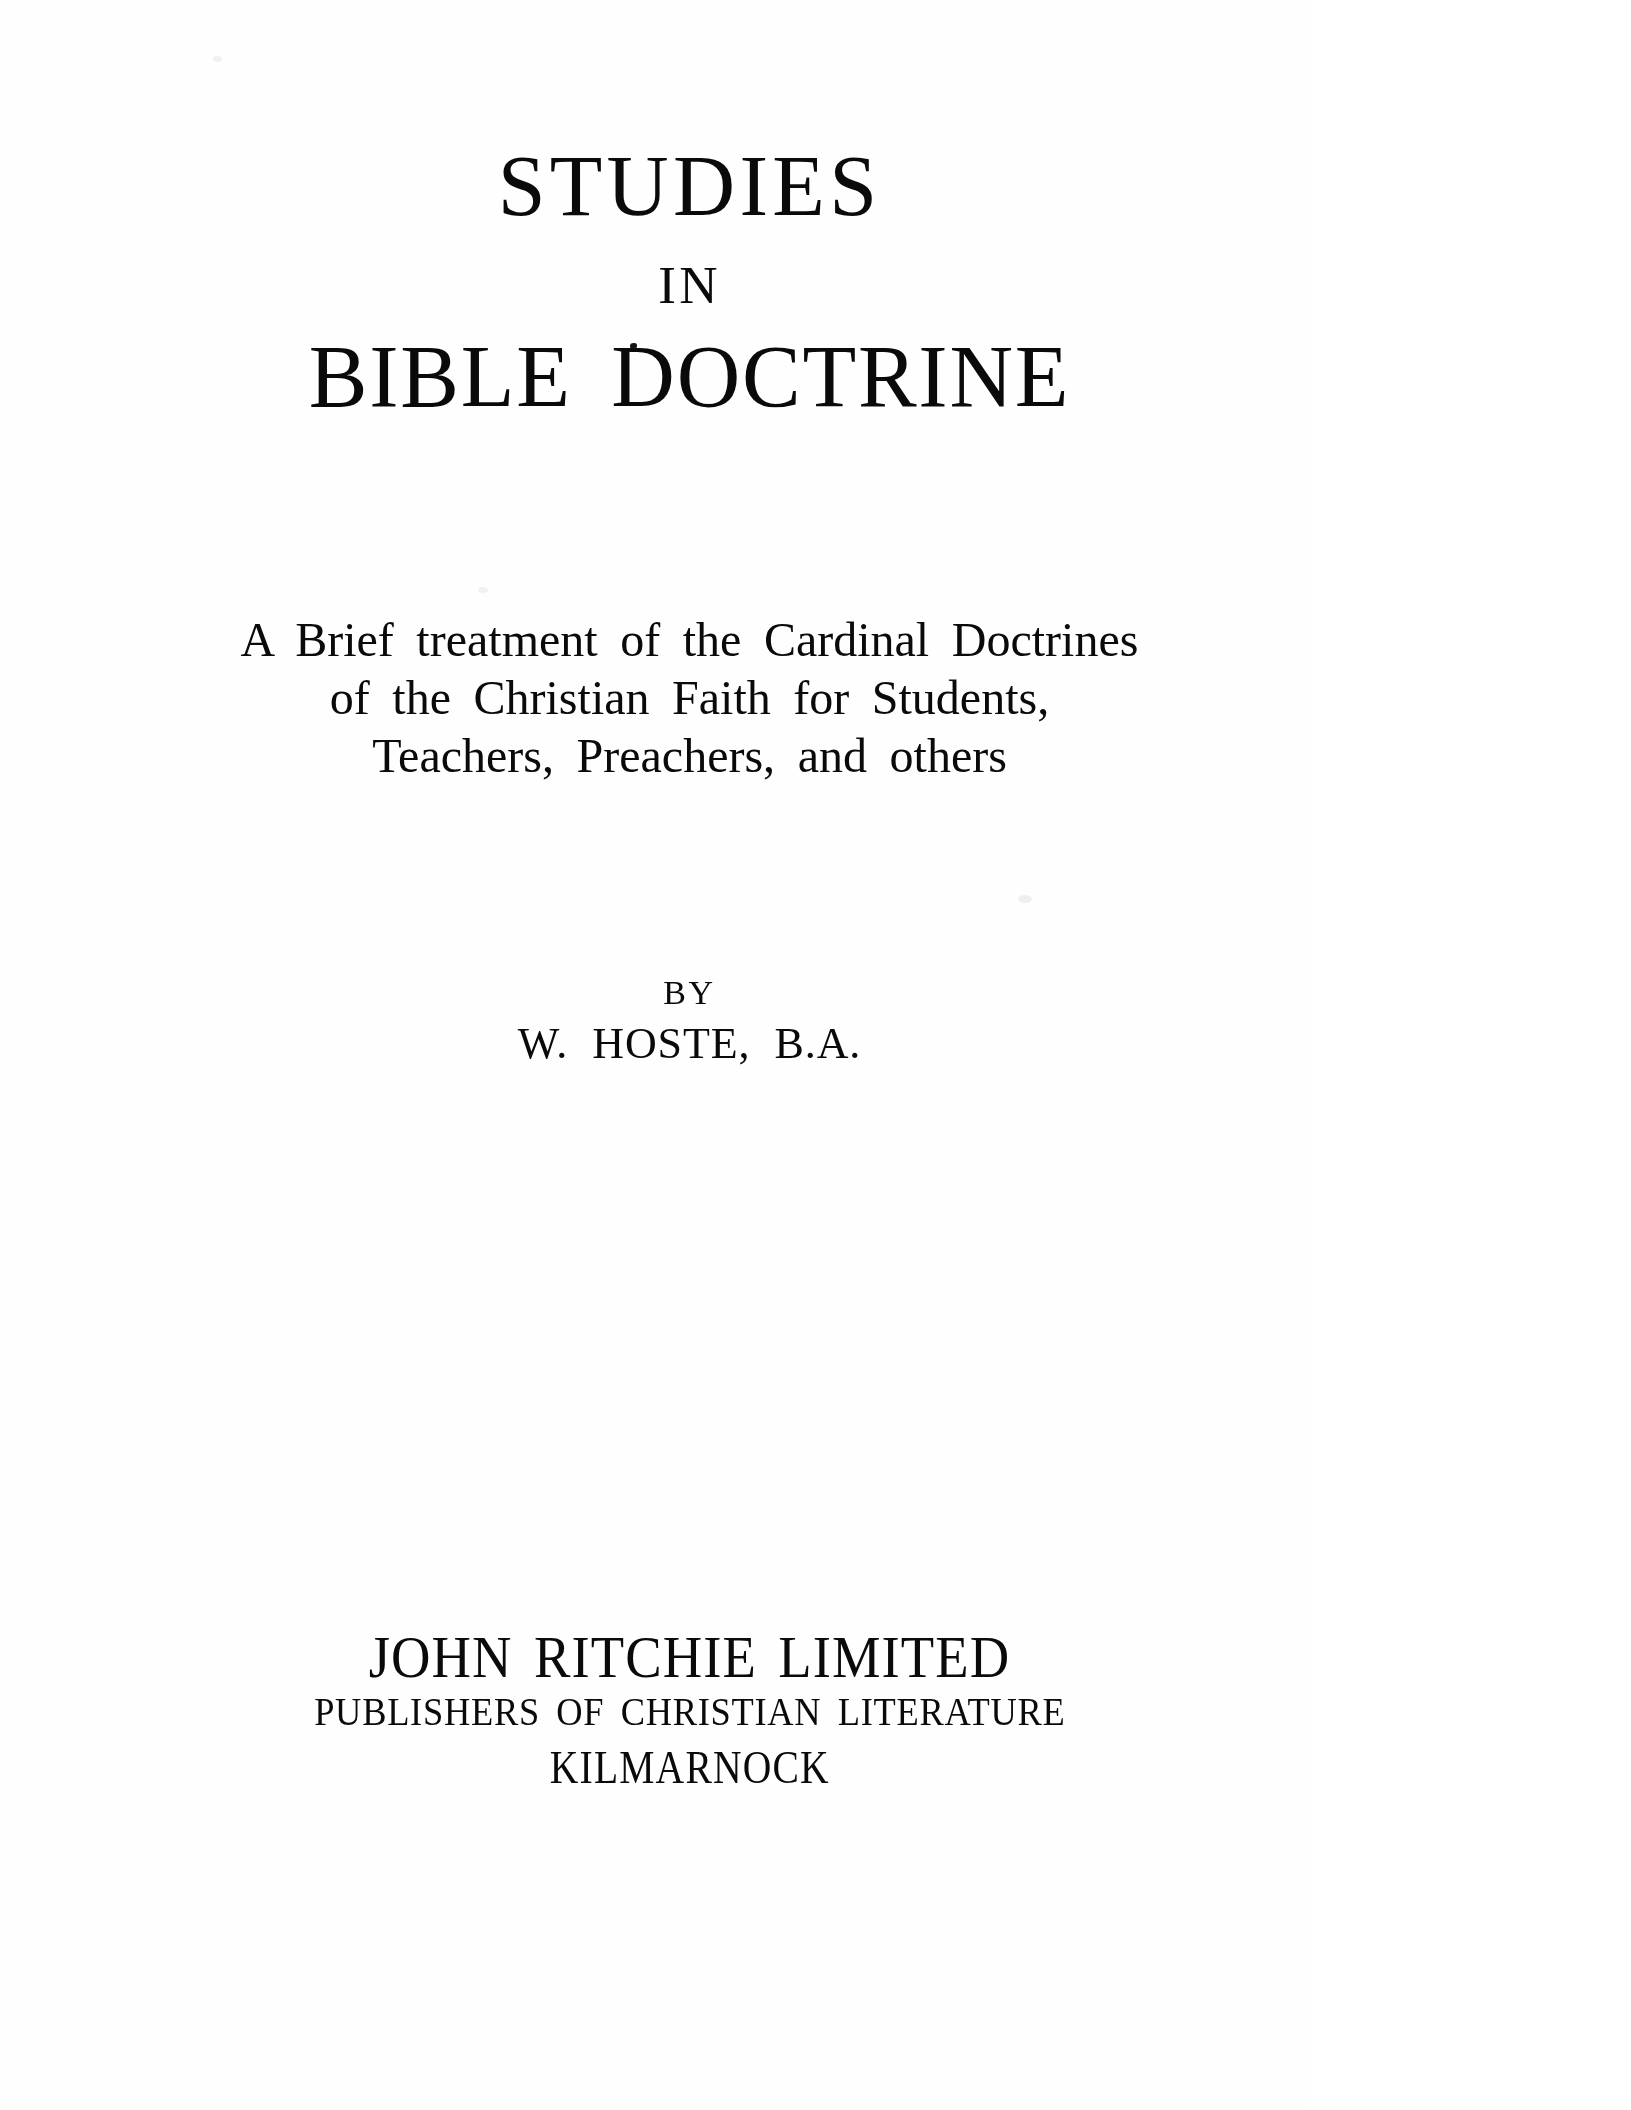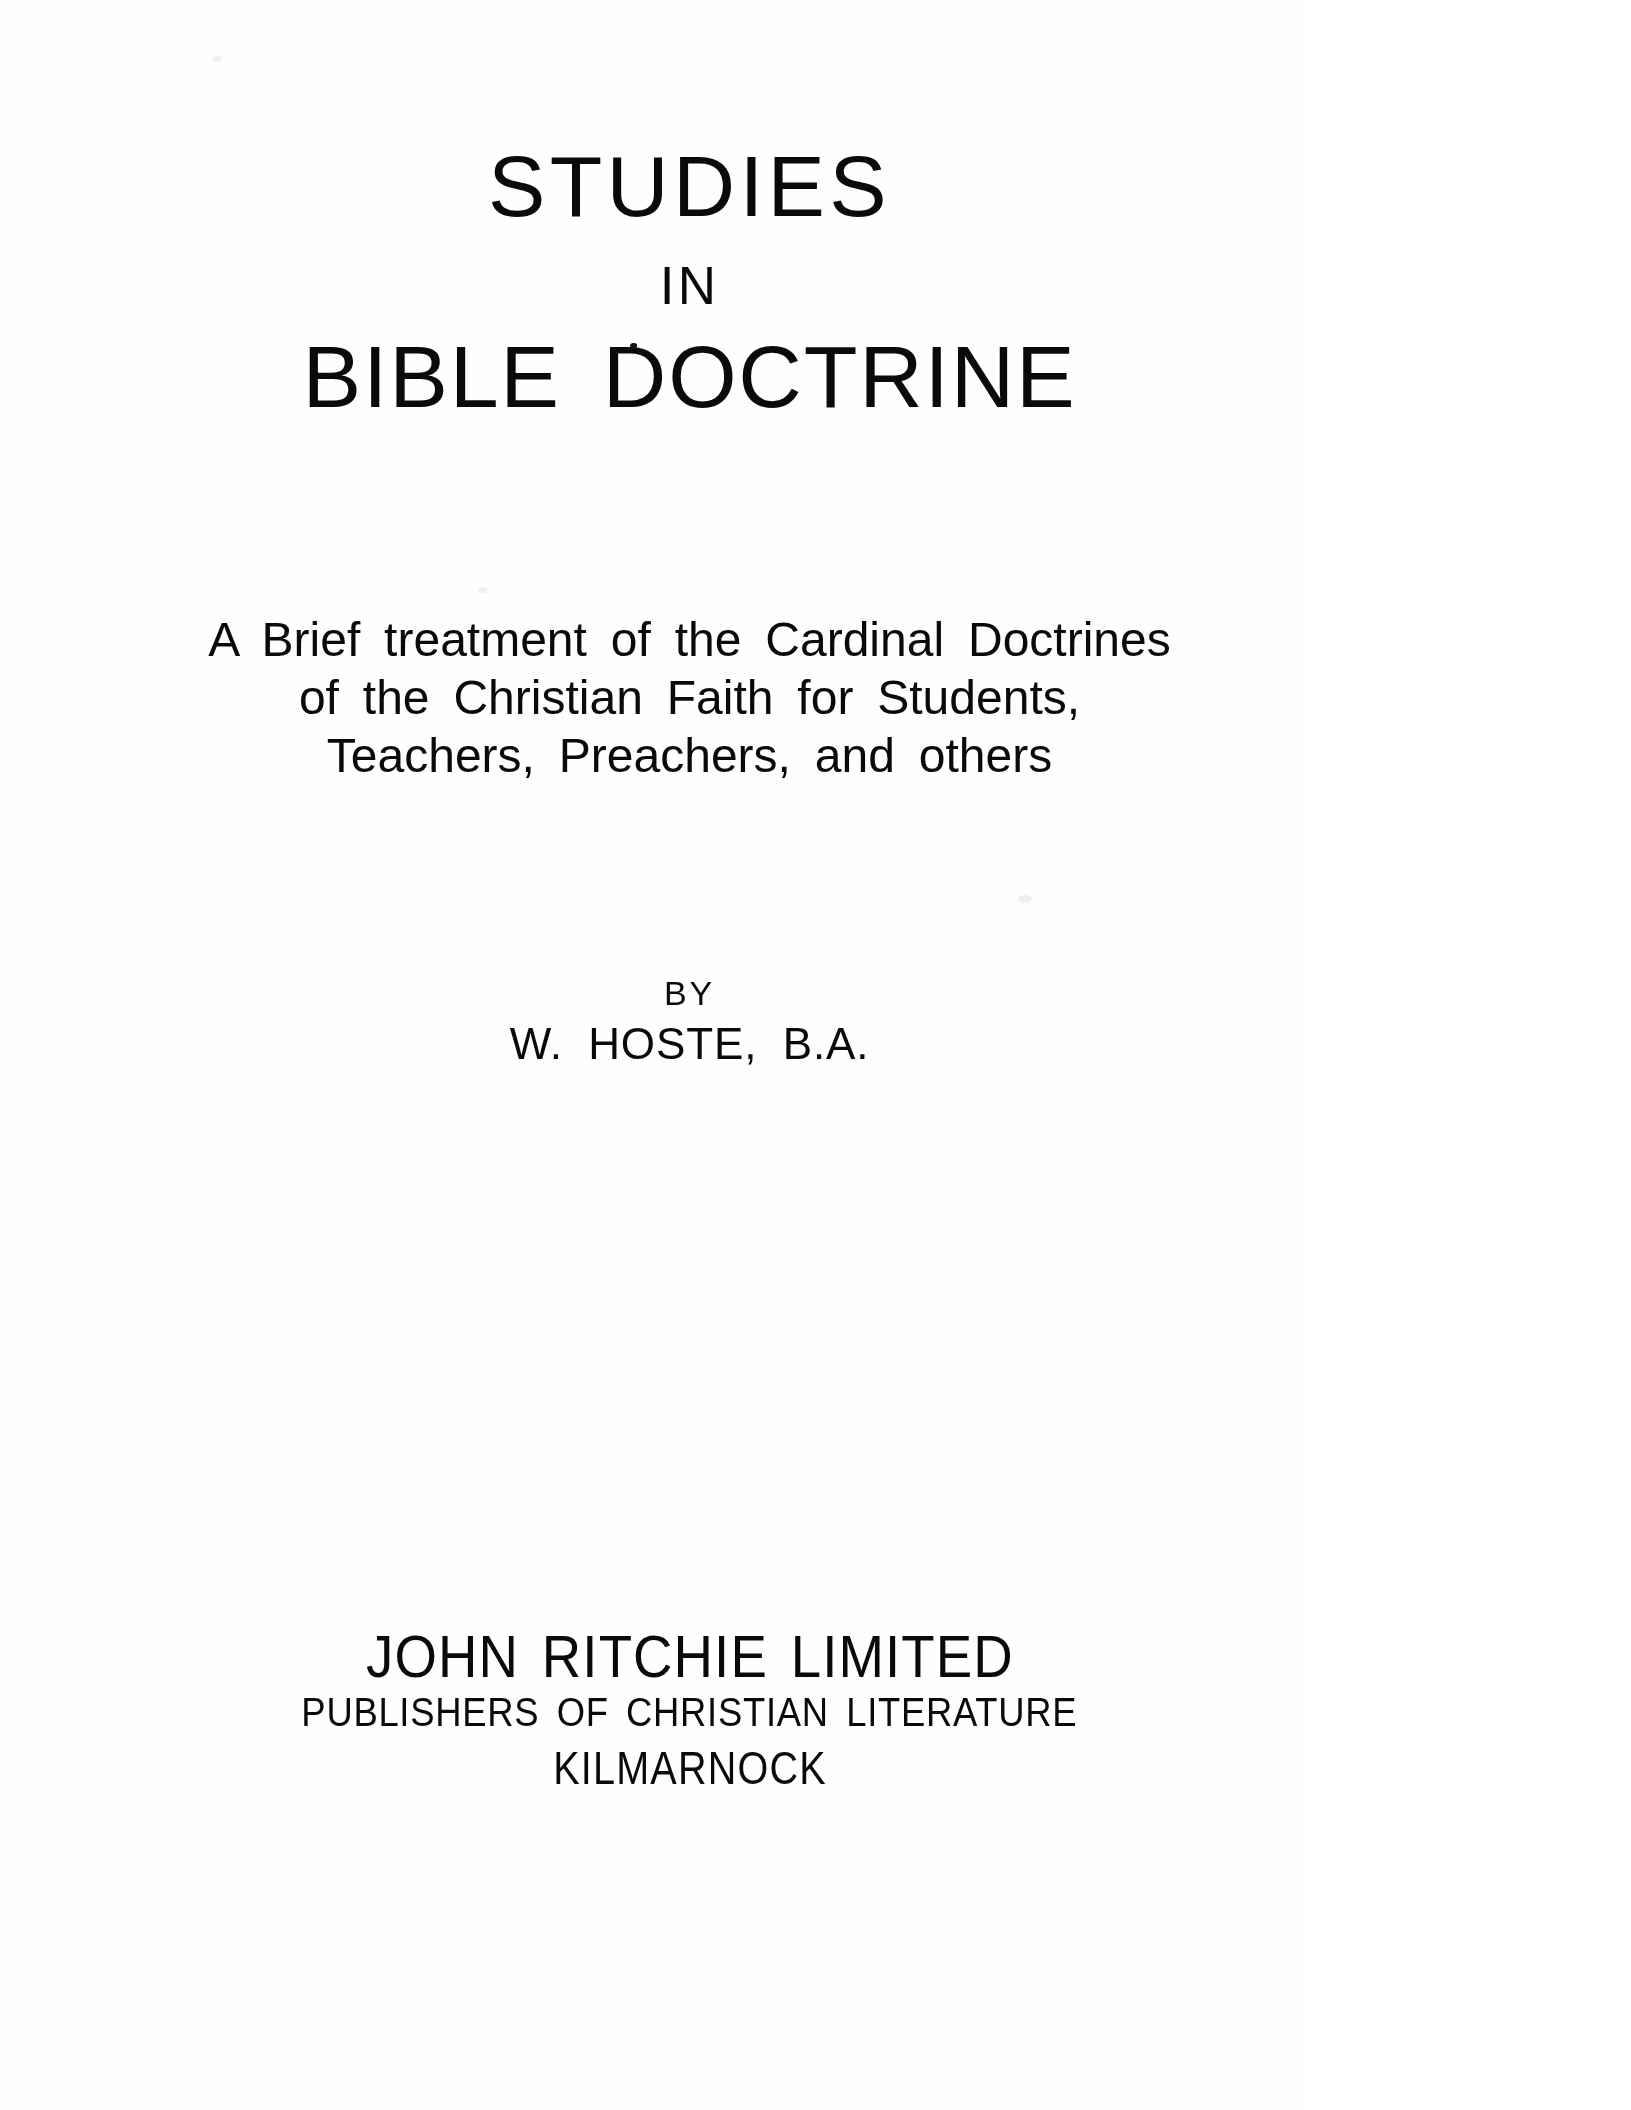--- a/index.html
+++ b/index.html
@@ -8,21 +8,21 @@
     width: 1631px;
     height: 2110px;
     background: #ffffff;
   }
   .page {
     position: relative;
     width: 1309px;
     height: 2110px;
     background: #fefefe;
     overflow: hidden;
-    font-family: Liberation Sans, sans-serif;
+    font-family: Liberation Serif, serif;
     color: #0a0a0a;
   }
   
   .content {
     position: absolute;
     inset: 0;
     transform: translateX(35px);
   }
   .line {
     position: absolute;

